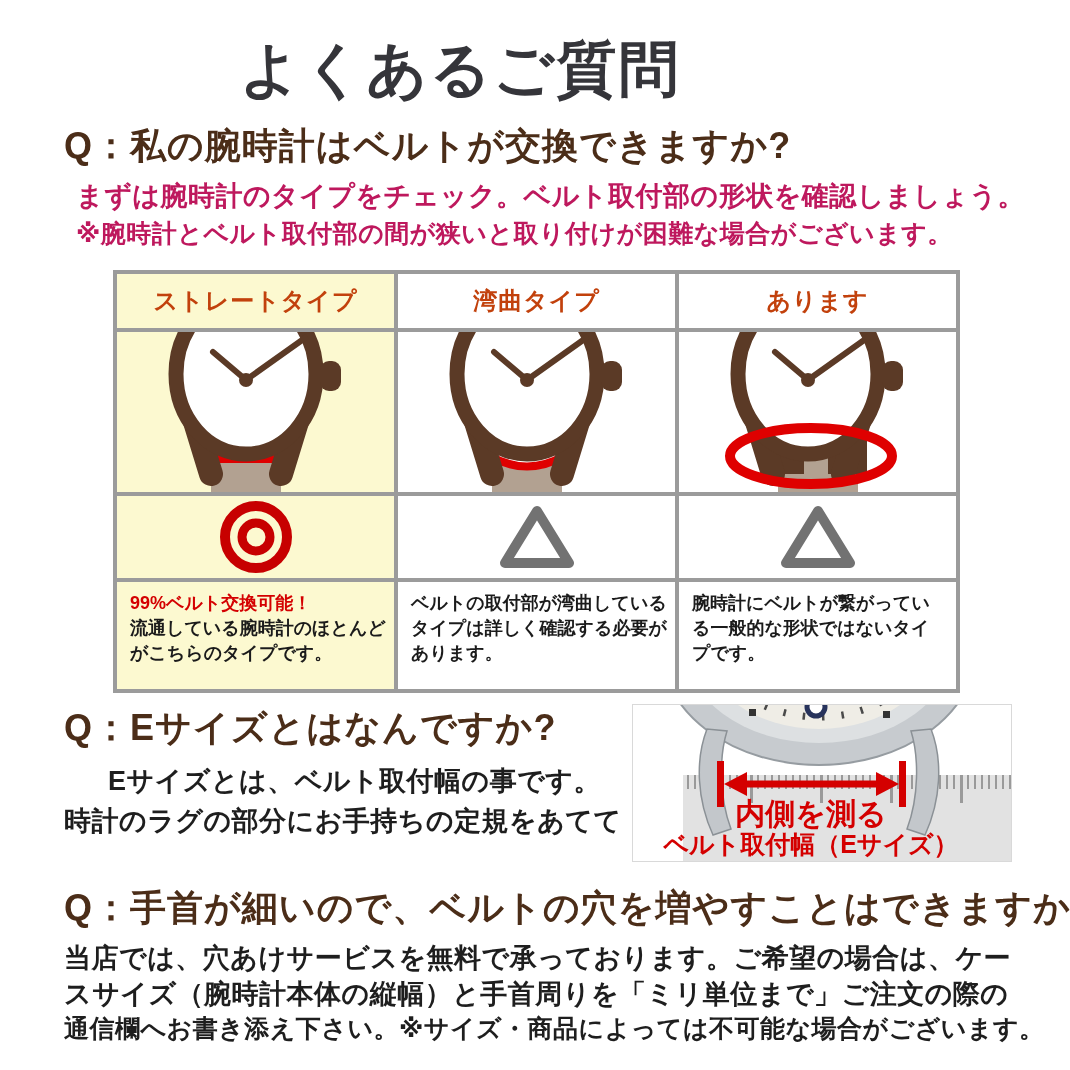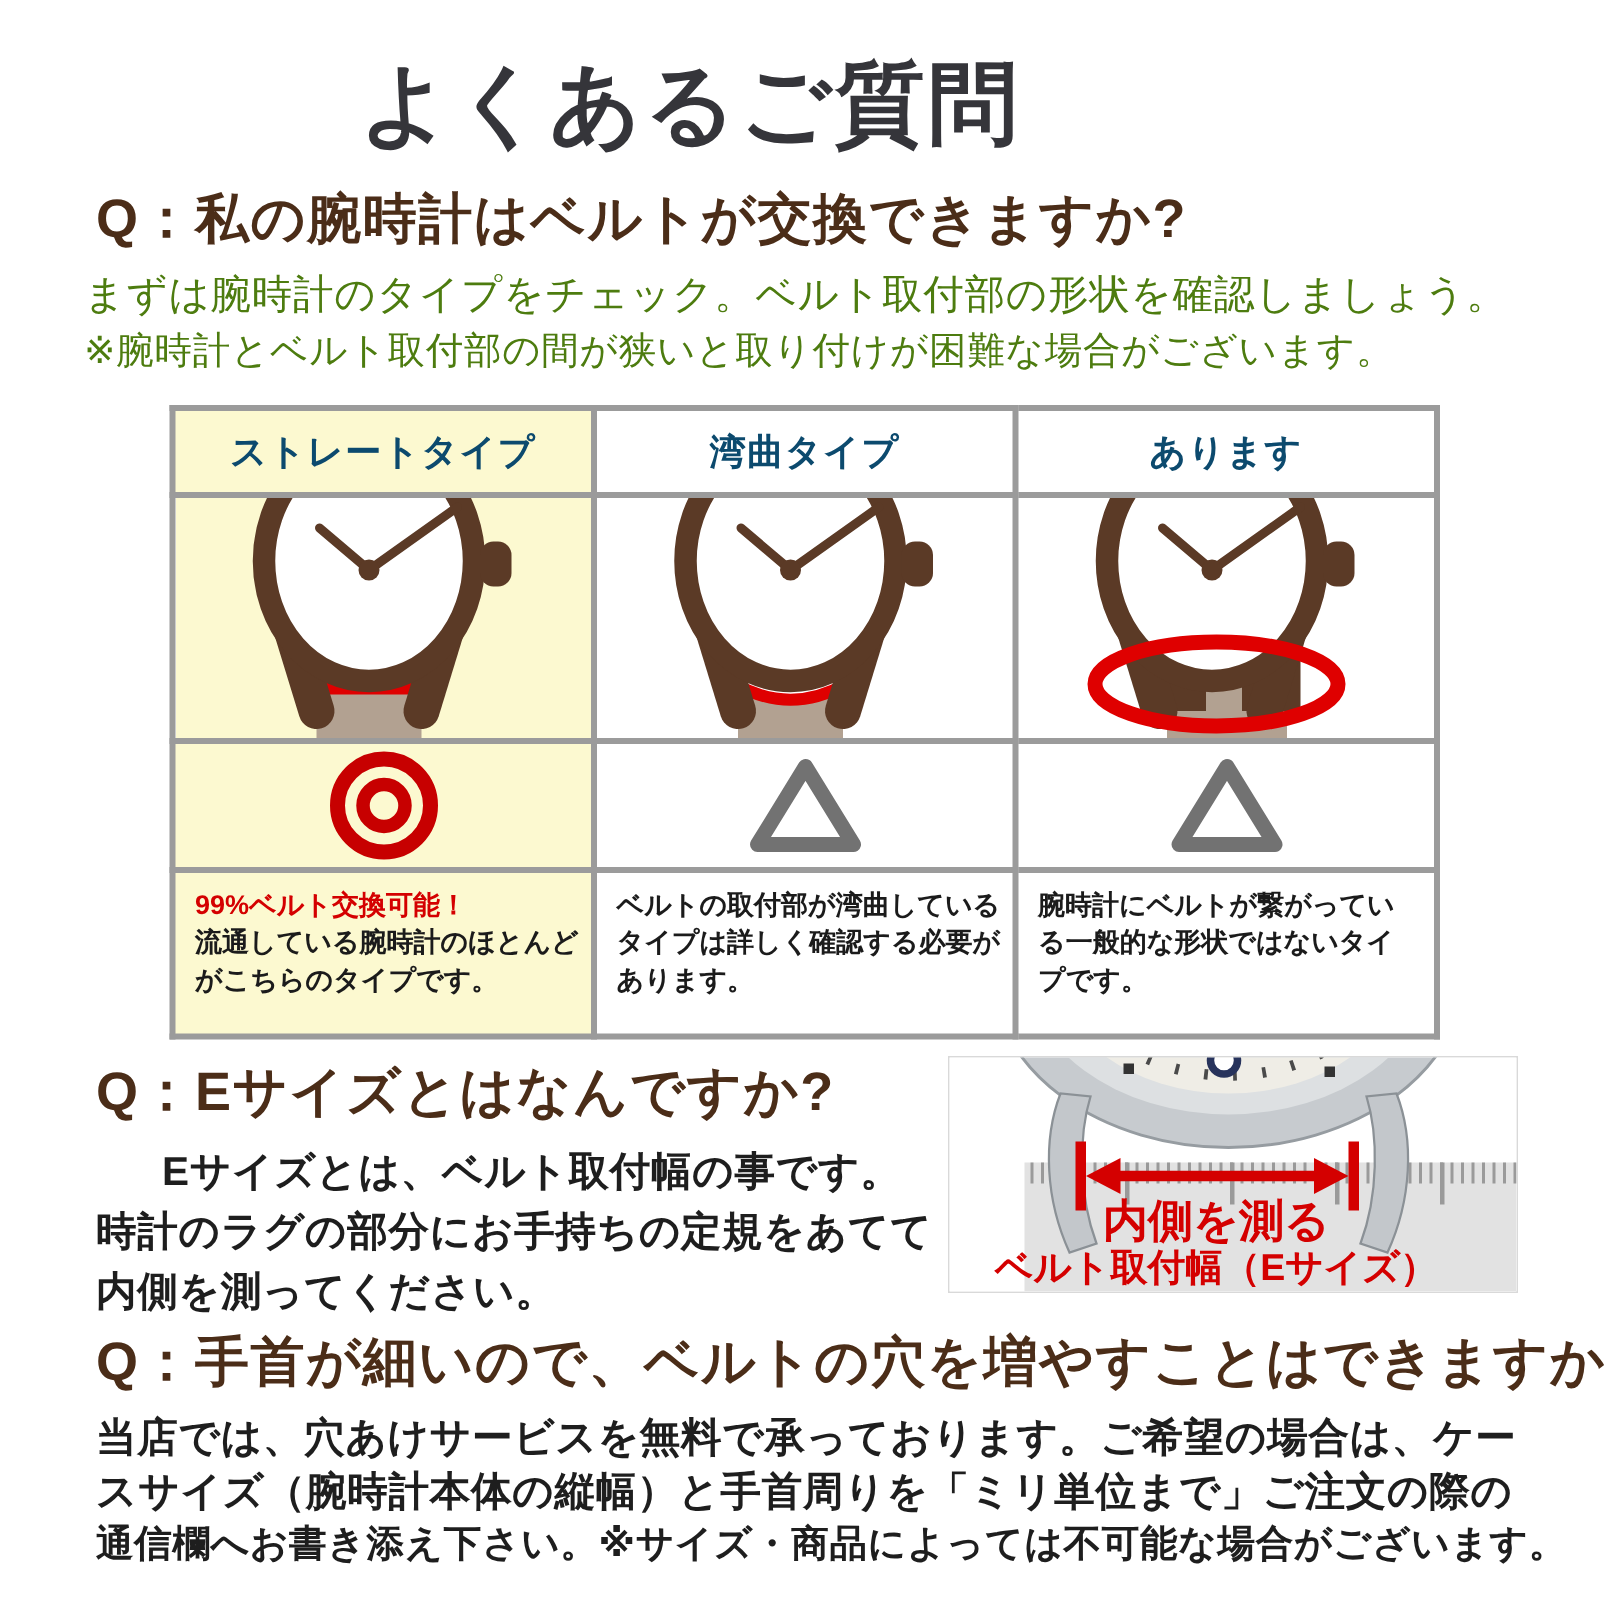--- a/index.html
+++ b/index.html
@@ -7,30 +7,30 @@
         font-family:"Liberation Sans","DejaVu Sans",sans-serif;color:#1e1e1e;}
 
   .page-title{position:absolute;top:30px;left:0;width:920px;text-align:center;
     font-size:60px;font-weight:900;color:#35353a;letter-spacing:2px;}
 
   .q-head{position:absolute;left:64px;font-size:36px;font-weight:800;color:#4b2d18;letter-spacing:1px;white-space:nowrap;}
   .q1-head{top:122px;}
   .q2-head{top:704px;}
   .q3-head{top:884px;}
 
-  .body-line{position:absolute;left:56px;font-size:27px;font-weight:400;color:#4d7c0f;white-space:nowrap;letter-spacing:0.5px;}
+  .body-line{position:absolute;left:76px;font-size:27px;font-weight:700;color:#be185d;white-space:nowrap;letter-spacing:0.5px;}
   .q1-lead{top:178px;}
   .q1-note{top:217px;font-size:25px;}
 
   
   .type-table{position:absolute;top:270px;left:113px;width:847px;border-collapse:collapse;table-layout:fixed;}
   .type-table td{border:4px solid #9b9b9b;padding:0;background:#fff;}
   .type-table td.yellow{background:#fcf9d0;}
   td.th-cell{height:54px;text-align:center;vertical-align:middle;
-    font-size:24px;font-weight:800;color:#0c4a6e;letter-spacing:1px;}
+    font-size:24px;font-weight:800;color:#c2410c;letter-spacing:1px;}
   td.watch-cell{height:160px;vertical-align:bottom;overflow:hidden;}
   td.watch-cell svg{display:block;width:100%;height:160px;}
   td.sym-cell{height:82px;text-align:center;vertical-align:middle;}
   td.sym-cell svg{display:inline-block;vertical-align:middle;}
   td.txt-cell{height:98px;vertical-align:top;padding:9px 6px 0 13px;
     font-size:18px;line-height:25px;font-weight:600;color:#1b1b1b;}
   .hl-red{color:#d40000;font-weight:800;}
   .desc-line{white-space:nowrap;}
 
   .q2-line{position:absolute;left:64px;font-size:27px;font-weight:600;white-space:nowrap;letter-spacing:0.5px;}
@@ -143,21 +143,20 @@
         <div class="desc-line">る一般的な形状ではないタイ</div>
         <div class="desc-line">プです。</div>
       </td>
     </tr>
   </tbody>
     </table>
 
   <div class="q-head q2-head">Q：Eサイズとはなんですか?</div>
   <div class="q2-line q2-l0">Eサイズとは、ベルト取付幅の事です。</div>
   <div class="q2-line q2-l1">時計のラグの部分にお手持ちの定規をあてて</div>
-  <div class="q2-line q2-l2">内側を測ってください。</div>
 
   <div class="esize-photo">
     <svg viewBox="0 0 378 156">
       <rect x="0" y="0" width="378" height="156" fill="#ffffff"></rect>
 
       <rect x="50" y="70" width="328" height="86" fill="#e2e2e2"></rect>
       <line x1="54" y1="77" x2="378" y2="77" stroke="#9a9a9a" stroke-width="14" stroke-dasharray="2 5"></line>
       <line x1="117" y1="84" x2="378" y2="84" stroke="#9a9a9a" stroke-width="28" stroke-dasharray="3 67"></line>
 
       <g>

